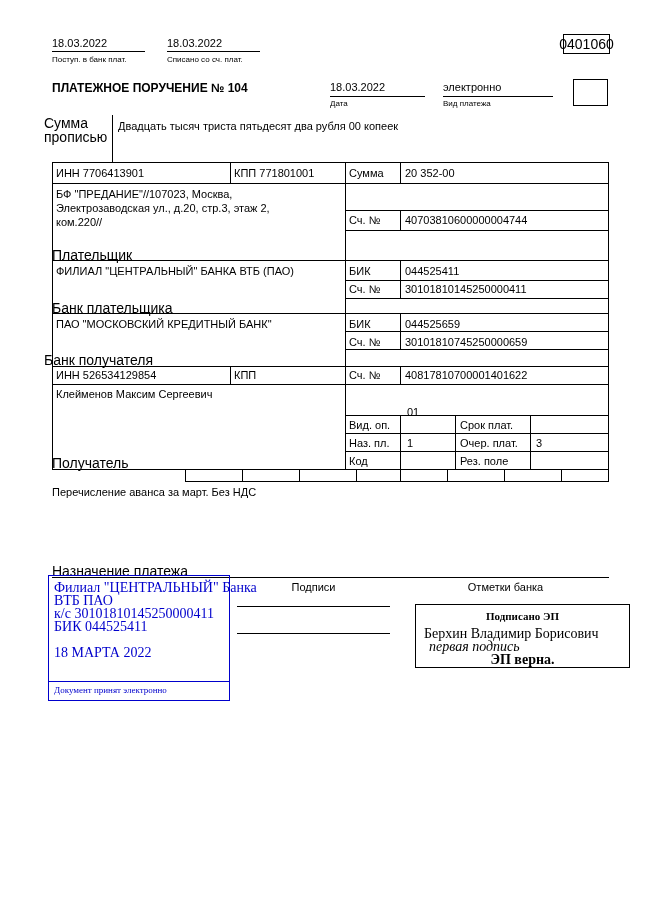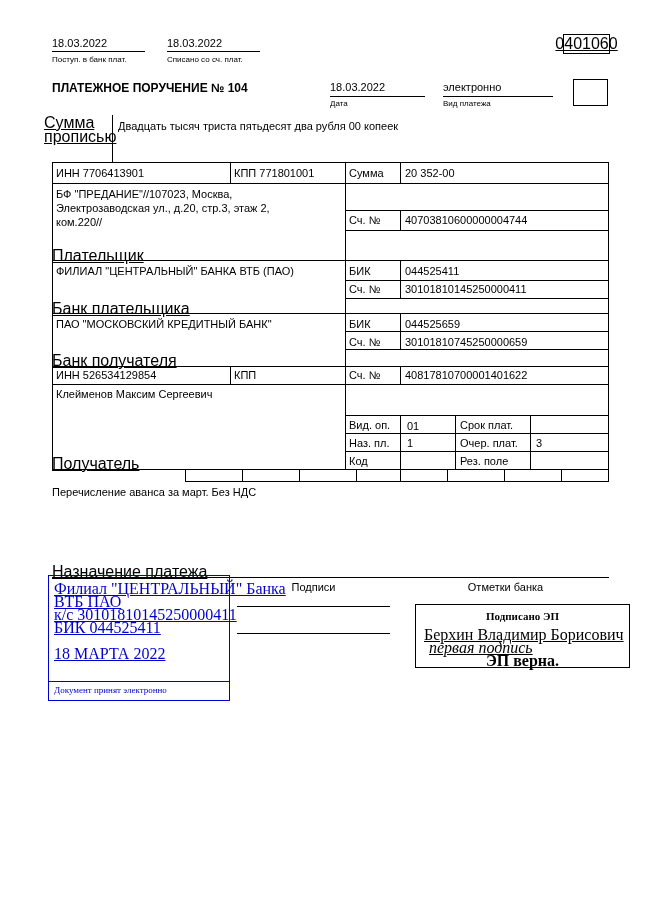--- a/index.html
+++ b/index.html
@@ -6,21 +6,21 @@
   .page{position:relative;width:659px;height:911px;background:#fff;
         font-family:"Liberation Sans", sans-serif;color:#000;overflow:hidden;}
   .t{position:absolute;white-space:nowrap;line-height:1.15;}
   .wrap{white-space:normal;line-height:14px;}
   .hl{position:absolute;height:1px;background:#000;}
   .vl{position:absolute;width:1px;background:#000;}
   .box{position:absolute;border:1px solid #000;box-sizing:border-box;
        display:flex;align-items:center;justify-content:center;}
   .s8{font-size:8px;}
   .s9{font-size:9px;}
-  .s10{font-size:16px;text-decoration:underline;}
+  .s10{font-size:14px;}
   .s11{font-size:11px;}
   .s12{font-size:12px;}
   .b{font-weight:bold;}
   .i{font-style:italic;}
   .stamp{position:absolute;left:48px;top:575px;width:182px;height:126px;
          border:1px solid #0000cc;box-sizing:border-box;
          font-family:"Liberation Serif", serif;}
   .stamp .t{color:#0000cc;}
   .stamp .hlb{position:absolute;height:1px;background:#0000cc;left:0;width:100%;}
   .esign{position:absolute;left:415px;top:604px;width:215px;height:64px;
@@ -117,30 +117,30 @@
   <div class="t s11" style="left:405px;top:265px">044525411</div>
   <div class="t s11" style="left:349px;top:283px">Сч. №</div>
   <div class="t s11" style="left:405px;top:283px">30101810145250000411</div>
   <div class="t s10" style="left:52px;top:300px">Банк плательщика</div>
 
   <div class="t s11" style="left:56px;top:318px">ПАО "МОСКОВСКИЙ КРЕДИТНЫЙ БАНК"</div>
   <div class="t s11" style="left:349px;top:318px">БИК</div>
   <div class="t s11" style="left:405px;top:318px">044525659</div>
   <div class="t s11" style="left:349px;top:336px">Сч. №</div>
   <div class="t s11" style="left:405px;top:336px">30101810745250000659</div>
-  <div class="t s10" style="left:52px;top:352px">Банк получателя</div>
+  <div class="t s10" style="left:44px;top:352px">Банк получателя</div>
 
   <div class="t s11" style="left:56px;top:369px">ИНН 526534129854</div>
   <div class="t s11" style="left:234px;top:369px">КПП</div>
   <div class="t s11" style="left:349px;top:369px">Сч. №</div>
   <div class="t s11" style="left:405px;top:369px">40817810700001401622</div>
   <div class="t s11" style="left:56px;top:388px">Клейменов Максим Сергеевич</div>
 
   <div class="t s11" style="left:349px;top:419px">Вид. оп.</div>
-  <div class="t s11" style="left:407px;top:420px">01</div>
+  <div class="t s11" style="left:407px;top:406px">01</div>
   <div class="t s11" style="left:460px;top:419px">Срок плат.</div>
   <div class="t s11" style="left:536px;top:419px"></div>
 
   <div class="t s11" style="left:349px;top:437px">Наз. пл.</div>
   <div class="t s11" style="left:407px;top:437px">1</div>
   <div class="t s11" style="left:460px;top:437px">Очер. плат.</div>
   <div class="t s11" style="left:536px;top:437px">3</div>
 
   <div class="t s10" style="left:52px;top:455px">Получатель</div>
   <div class="t s11" style="left:349px;top:455px">Код</div>

